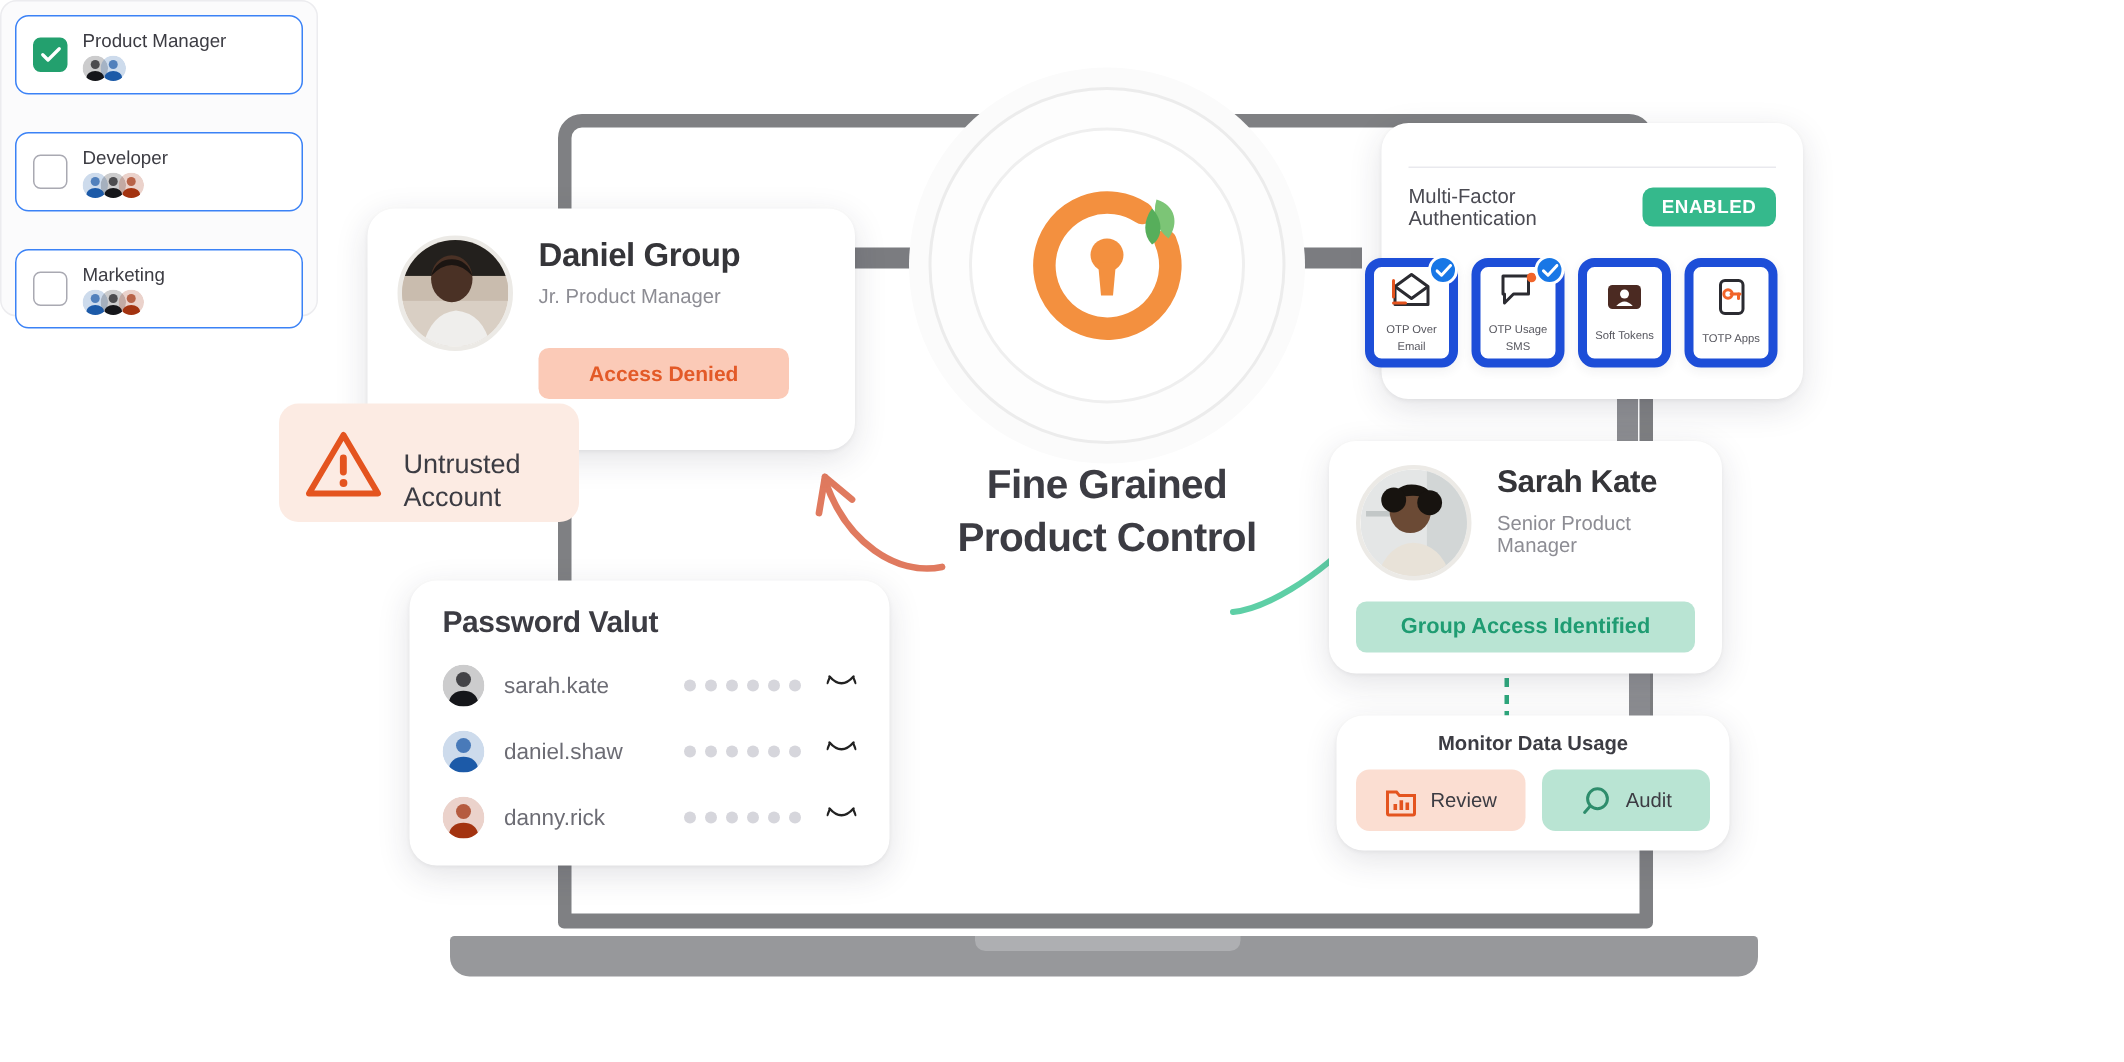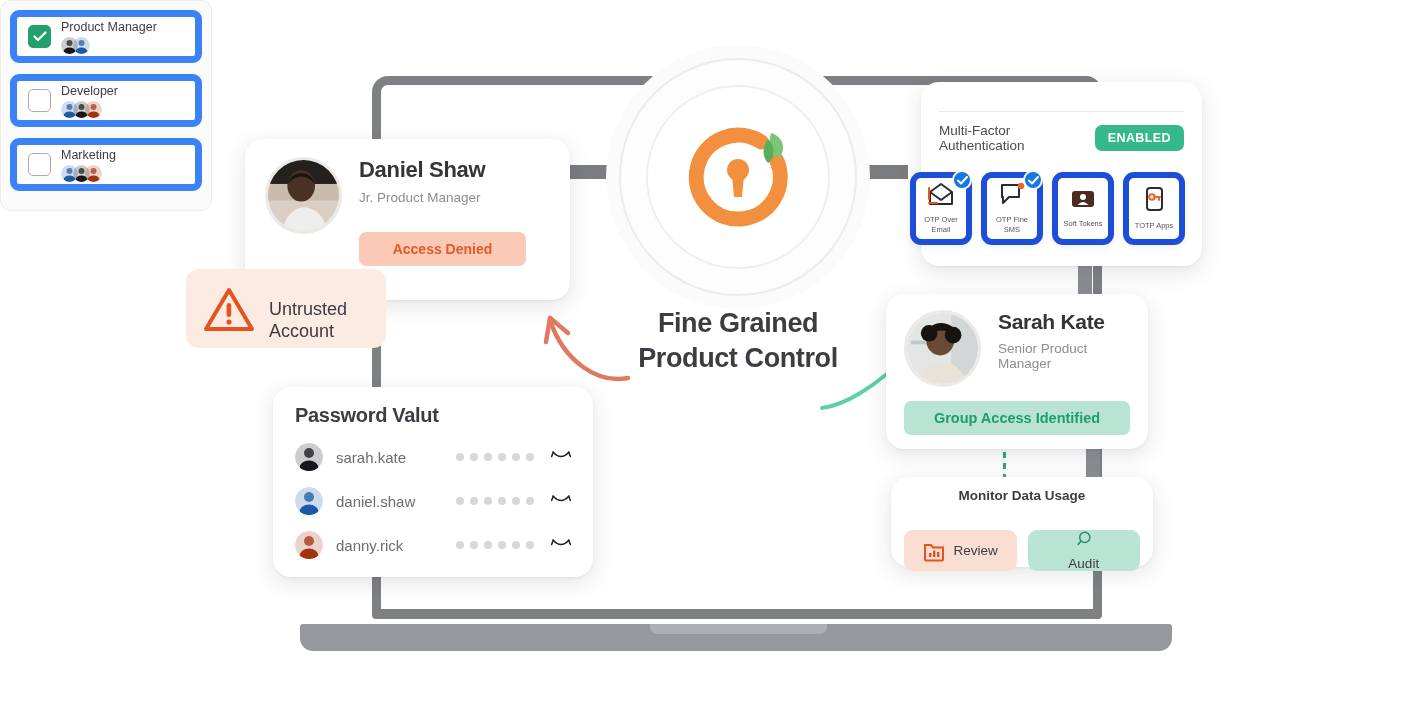--- a/index.html
+++ b/index.html
@@ -104,22 +104,22 @@
   .dot { width: 8px; height: 8px; border-radius: 50%; background: #d6d6dc; }
   .eye { margin-left: auto; }
   .mini-avatar { width: 28px; height: 28px; border-radius: 50%; overflow: hidden; flex: none; position: relative; }
 
   
   #roles-card {
     left: 632px; top: 381px; width: 212px; height: 211px;
     background: #fbfbfc; border: 1px solid #ececef; border-radius: 11px; padding: 9px;
   }
   .role-item {
-    background: #fff; border: 7px solid #3b82f6; border-radius: 9px;
-    height: 53px; margin-bottom: 11px; display: flex; align-items: center; gap: 10px; padding: 0 11px;
+    background: #fff; border: 1px solid #3b82f6; border-radius: 9px;
+    height: 53px; margin-bottom: 25px; display: flex; align-items: center; gap: 10px; padding: 0 11px;
   }
   .cbox { width: 23px; height: 23px; border-radius: 5px; border: 1.6px solid #a9a9b2; background: #fff; flex: none; }
   .cbox.checked { background: #23a06e; border-color: #23a06e; display: flex; align-items: center; justify-content: center; }
   .role-label { font-size: 12.5px; color: #3c3c43; font-weight: 500; }
   .stack { display: flex; margin-top: 3px; }
   .stack .av { width: 17px; height: 17px; border-radius: 50%; margin-right: -5px; overflow: hidden; position: relative; }
 
   
   #security-card { left: 921px; top: 82px; width: 281px; height: 184px; padding: 16px 18px 0; }
   .sec-title { font-size: 20px; font-weight: bold; color: #3c3c43; letter-spacing: -0.3px; }
@@ -147,28 +147,28 @@
   }
 
   
   #sarah-card { left: 886px; top: 294px; width: 262px; height: 155px; padding: 16px 18px; }
   #sarah-card .person-name { font-size: 21px; }
   #group-access-pill { background: #b9e4d3; color: #1f9c72; width: 100%; font-size: 14.5px; margin-top: 14px; }
 
   
   #monitor-card { left: 891px; top: 477px; width: 262px; height: 90px; padding: 11px 13px; }
   .monitor-title { font-size: 13.5px; font-weight: bold; color: #3c3c43; text-align: center; }
-  .monitor-btns { display: flex; gap: 11px; margin-top: 27px; }
+  .monitor-btns { display: flex; gap: 11px; margin-top: 10px; }
   .mbtn {
     flex: 1; height: 41px; border-radius: 9px;
     display: flex; align-items: center; justify-content: center; gap: 9px;
     font-size: 13.5px; color: #3c3c43;
   }
   #review-btn { background: #fbded2; }
-  #audit-btn { background: #b9e4d3; flex-direction: column; }
+  #audit-btn { background: #b9e4d3; }
 
   .dashed-green {
     position: absolute; left: 1003px; top: 452px; width: 3px; height: 25px;
     background: repeating-linear-gradient(to bottom, #2fa97e 0 6px, transparent 6px 11px);
   }
   .arrow-svg { position: absolute; }
 </style>
 </head>
 <body>
 
@@ -216,21 +216,21 @@
         <svg width="100%" height="100%" viewBox="0 0 77 77">
           <rect width="77" height="77" fill="#d9cfc4"></rect>
           <rect y="0" width="77" height="26" fill="#23201d"></rect>
           <rect y="26" width="77" height="18" fill="#c9bcae"></rect>
           <ellipse cx="36" cy="28" rx="15" ry="17" fill="#4a3125"></ellipse>
           <path d="M21 26 q15 -16 30 0 q-4 -12 -15 -12 q-11 0 -15 12Z" fill="#1b1512"></path>
           <path d="M15 77 q6 -24 24 -26 q20 2 25 26 Z" fill="#efeeec"></path>
         </svg>
       </div>
       <div>
-        <div class="person-name">Daniel Shaw</div>
+        <div class="person-name">Daniel Group</div>
         <div class="person-role">Jr. Product Manager</div>
         <div class="pill" id="access-denied-pill">Access Denied</div>
       </div>
     </div>
   </div>
 
   <div id="untrusted-badge">
     <svg width="54" height="48" viewBox="0 0 54 48">
       <path d="M27 5 L50 44 L4 44 Z" fill="none" stroke="#e4541f" stroke-width="4" stroke-linejoin="round"></path>
       <rect x="24.6" y="18" width="4.6" height="14" rx="2.3" fill="#e4541f"></rect>
@@ -402,21 +402,21 @@
           <svg width="11" height="9" viewBox="0 0 11 9">
             <path d="M1 4.6 L4 7.5 L10 1" fill="none" stroke="#fff" stroke-width="2" stroke-linecap="round" stroke-linejoin="round"></path>
           </svg>
         </span>
       </div>
       <div class="mfa-item">
         <span><svg width="26" height="24" viewBox="0 0 26 24">
             <path d="M3 3 H20 V15 H10 L4 21 V15 H3 Z" fill="none" stroke="#2b2b31" stroke-width="2" stroke-linejoin="round"></path>
             <circle cx="22" cy="4" r="3.2" fill="#f0642a"></circle>
           </svg></span>
-        <div class="mfa-label">OTP Fine SMS</div>
+        <div class="mfa-label">OTP Usage SMS</div>
         <span class="mfa-check">
           <svg width="11" height="9" viewBox="0 0 11 9">
             <path d="M1 4.6 L4 7.5 L10 1" fill="none" stroke="#fff" stroke-width="2" stroke-linecap="round" stroke-linejoin="round"></path>
           </svg>
         </span>
       </div>
       <div class="mfa-item">
         <span><svg width="26" height="22" viewBox="0 0 26 22">
             <rect x="2" y="3" width="22" height="16" rx="3" fill="#4b2a22"></rect>
             <circle cx="13" cy="9" r="3" fill="#fff"></circle>

